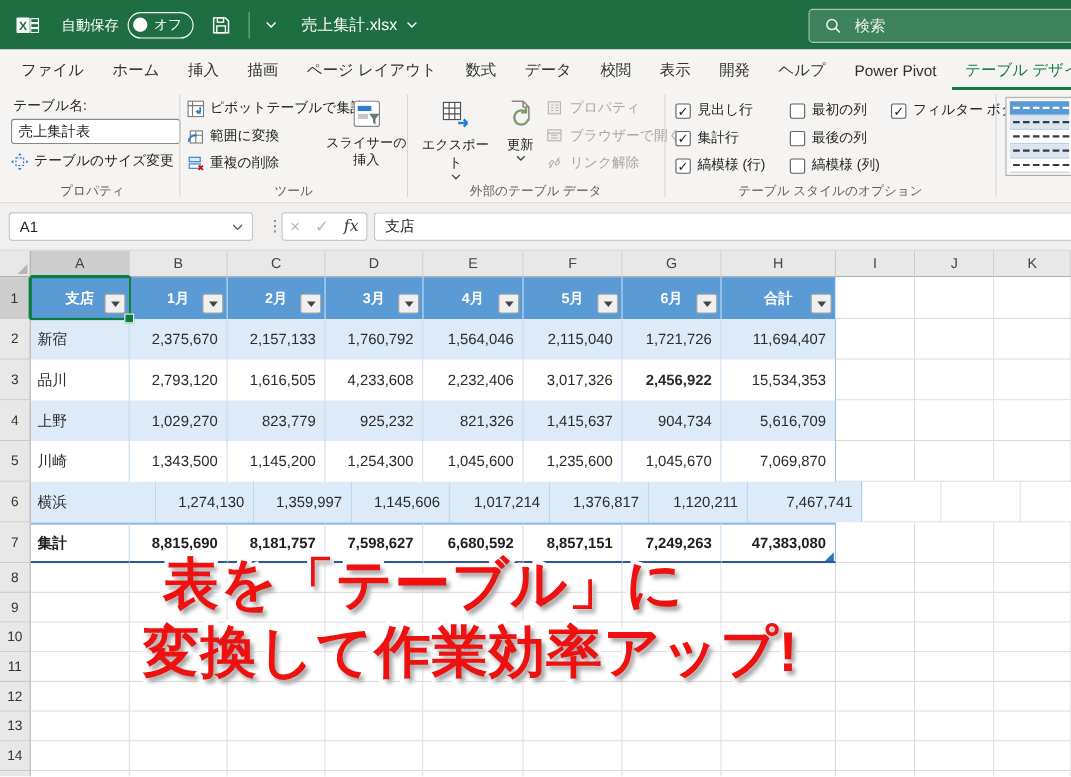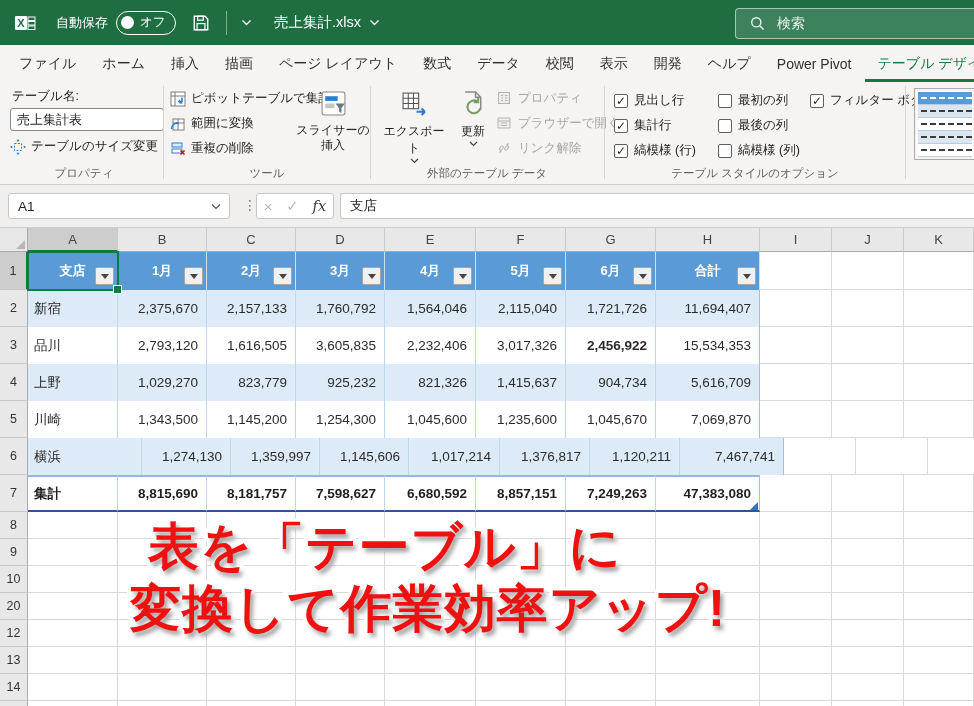--- a/index.html
+++ b/index.html
@@ -78,21 +78,21 @@
   .cell.td.band{background:#DCEBF7;}
   .cell.td.name{padding-left:6px;}
   .cell.td.num{justify-content:flex-end;padding-right:8px;}
   .cell.td.lastcol{border-right:1px solid #9CC2E5;}
   .cell.td.total{font-weight:bold;color:#1F1F1F;border-top:2px solid #8FB9E0;border-bottom:2px solid #2F5597;background:#fff;}
   .a1sel{position:absolute;left:27px;top:23px;width:92px;height:40px;border:2px solid #0C7C41;box-sizing:border-box;pointer-events:none;}
   .a1sel .handle{position:absolute;right:-5px;bottom:-5px;width:7px;height:7px;background:#0C7C41;border:1.5px solid #fff;}
   .resizehandle{position:absolute;left:750px;top:274px;width:0;height:0;border-left:8px solid transparent;border-bottom:8px solid #2E75B6;}
 
   
-  .redoverlay{position:absolute;left:130px;top:516px;z-index:50;font-weight:800;font-size:51px;line-height:62px;color:#EF1010;letter-spacing:1px;white-space:nowrap;
+  .redoverlay{position:absolute;left:130px;top:500px;z-index:50;font-weight:800;font-size:51px;line-height:62px;color:#EF1010;letter-spacing:1px;white-space:nowrap;
     -webkit-text-stroke:7px #fff;paint-order:stroke fill;
     text-shadow:3px 4px 4px rgba(110,110,110,.65);}
   .redoverlay .l1{display:block;margin-left:18px;}
 </style>
 </head>
 <body>
 
 <div class="screen">
 
   <div class="titlebar">
@@ -438,21 +438,21 @@
         <div class="cell td num band lastcol" style="width: 104px;">11,694,407</div>
         <div class="cell" style="width: 72px;"></div>
         <div class="cell" style="width: 72px;"></div>
         <div class="cell" style="width: 70px;"></div>
       </div>
       <div class="shrow" style="height: 37px;">
         <div class="rh">3</div>
         <div class="cell td name" style="width: 90px;">品川</div>
         <div class="cell td num" style="width: 89px;">2,793,120</div>
         <div class="cell td num" style="width: 89px;">1,616,505</div>
-        <div class="cell td num" style="width: 89px;">3,605,835</div>
+        <div class="cell td num" style="width: 89px;">4,233,608</div>
         <div class="cell td num" style="width: 91px;">2,232,406</div>
         <div class="cell td num" style="width: 90px;">3,017,326</div>
         <div class="cell td num" style="width: 90px; font-weight: bold;">2,456,922</div>
         <div class="cell td num lastcol" style="width: 104px;">15,534,353</div>
         <div class="cell" style="width: 72px;"></div>
         <div class="cell" style="width: 72px;"></div>
         <div class="cell" style="width: 70px;"></div>
       </div>
       <div class="shrow" style="height: 37px;">
         <div class="rh">4</div>
@@ -546,21 +546,21 @@
         <div class="cell" style="width: 89px;"></div>
         <div class="cell" style="width: 91px;"></div>
         <div class="cell" style="width: 90px;"></div>
         <div class="cell" style="width: 90px;"></div>
         <div class="cell" style="width: 104px;"></div>
         <div class="cell" style="width: 72px;"></div>
         <div class="cell" style="width: 72px;"></div>
         <div class="cell" style="width: 70px;"></div>
       </div>
       <div class="shrow" style="height: 27px;">
-        <div class="rh">20</div>
+        <div class="rh">11</div>
         <div class="cell" style="width: 90px;"></div>
         <div class="cell" style="width: 89px;"></div>
         <div class="cell" style="width: 89px;"></div>
         <div class="cell" style="width: 89px;"></div>
         <div class="cell" style="width: 91px;"></div>
         <div class="cell" style="width: 90px;"></div>
         <div class="cell" style="width: 90px;"></div>
         <div class="cell" style="width: 104px;"></div>
         <div class="cell" style="width: 72px;"></div>
         <div class="cell" style="width: 72px;"></div>

